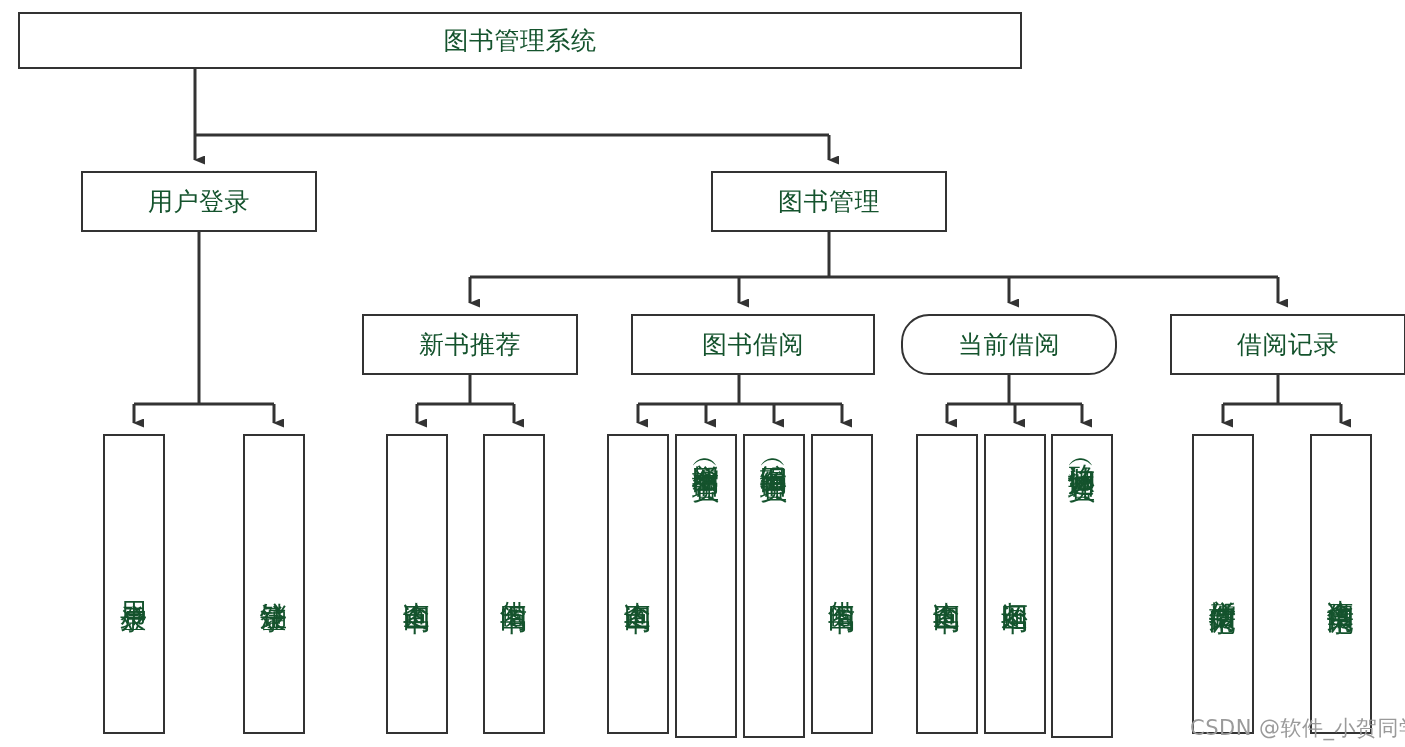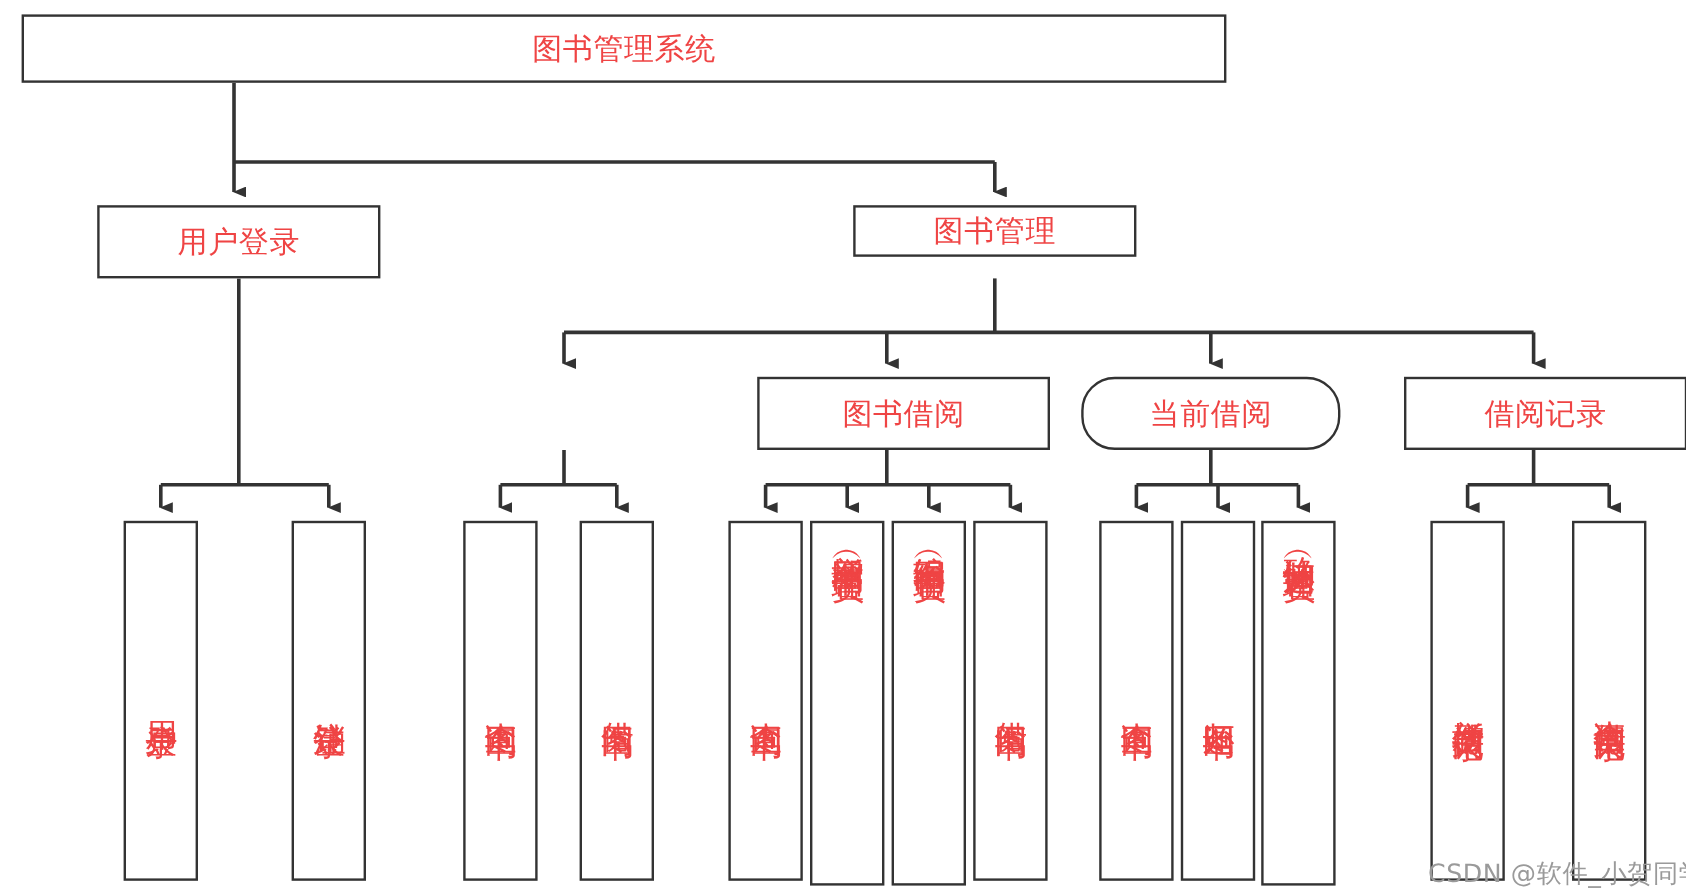--- a/index.html
+++ b/index.html
@@ -28,21 +28,21 @@
     pointer-events: none;
   }
   .node {
     position: absolute;
     box-sizing: border-box;
     background: #ffffff;
     border: 2.5px solid #333333;
     display: flex;
     align-items: center;
     justify-content: center;
-    color: #ef4444;
+    color: #14532d;
   }
   .node-label {
     text-align: center;
     line-height: 1.12;
     letter-spacing: 0.5px;
   }
   .node.horizontal .node-label {
     font-size: 25px;
     writing-mode: horizontal-tb;
   }
@@ -125,24 +125,27 @@
     </g>
   </svg>
 
   <div class="node horizontal" id="node-root" style="left: 18px; top: 12px; width: 1004px; height: 57px;">
     <span class="node-label">图书管理系统</span>
   </div>
 
   <div class="node horizontal" id="node-l2-0" style="left: 81px; top: 171px; width: 236px; height: 61px;">
     <span class="node-label">用户登录</span>
   </div>
-  <div class="node horizontal" id="node-l2-1" style="left: 711px; top: 171px; width: 236px; height: 43px;">
+  <div class="node horizontal" id="node-l2-1" style="left: 711px; top: 171px; width: 236px; height: 61px;">
     <span class="node-label">图书管理</span>
   </div>
 
+  <div class="node horizontal" id="node-l3-0" style="left: 362px; top: 314px; width: 216px; height: 61px;">
+    <span class="node-label">新书推荐</span>
+  </div>
   <div class="node horizontal" id="node-l3-1" style="left: 631px; top: 314px; width: 244px; height: 61px;">
     <span class="node-label">图书借阅</span>
   </div>
   <div class="node horizontal" id="node-l3-2" style="left: 901px; top: 314px; width: 216px; height: 61px; border-radius: 28px;">
     <span class="node-label">当前借阅</span>
   </div>
   <div class="node horizontal" id="node-l3-3" style="left: 1170px; top: 314px; width: 236px; height: 61px;">
     <span class="node-label">借阅记录</span>
   </div>
 

